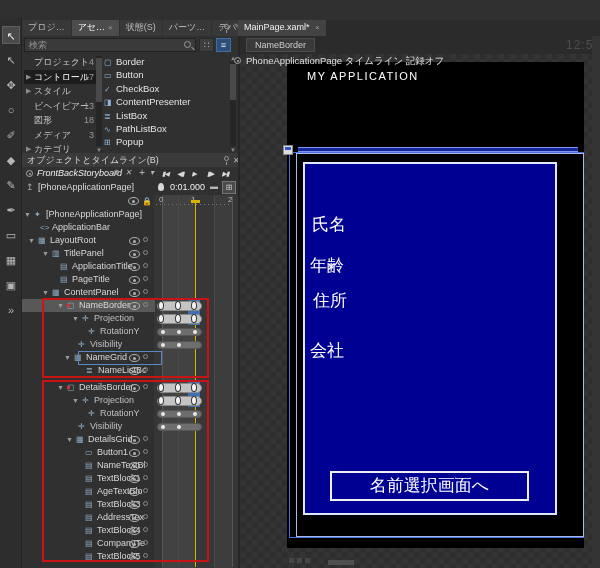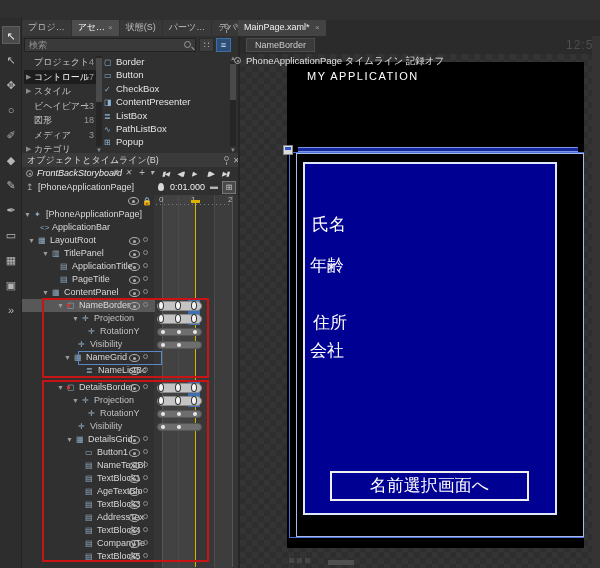--- a/index.html
+++ b/index.html
@@ -419,21 +419,21 @@
   <div class="abs" id="app-title">MY APPLICATION</div>
 
   <div class="abs" id="adorner-icon"></div>
   <div class="abs" id="collapsed-border"></div>
   <div class="abs" id="sel-adorner"></div>
   <div class="abs" id="sel-adorner2"></div>
   <div class="abs" id="name-border"></div>
   <div id="fields">
       <div class="field abs" style="left: 312px; top: 213px;">氏名</div>
       <div class="field abs" style="left: 310px; top: 254px;">年齢</div>
-      <div class="field abs" style="left: 313px; top: 311px;">住所</div>
+      <div class="field abs" style="left: 313px; top: 289px;">住所</div>
       <div class="field abs" style="left: 310px; top: 339px;">会社</div>
     </div>
   <div class="abs" id="nav-button">名前選択画面へ</div>
 
   <div class="tiny-sq" style="left:289px;"></div>
   <div class="tiny-sq" style="left:297px;"></div>
   <div class="tiny-sq" style="left:305px;"></div>
   <div class="abs" id="hthumb"></div>
 
 </div>

